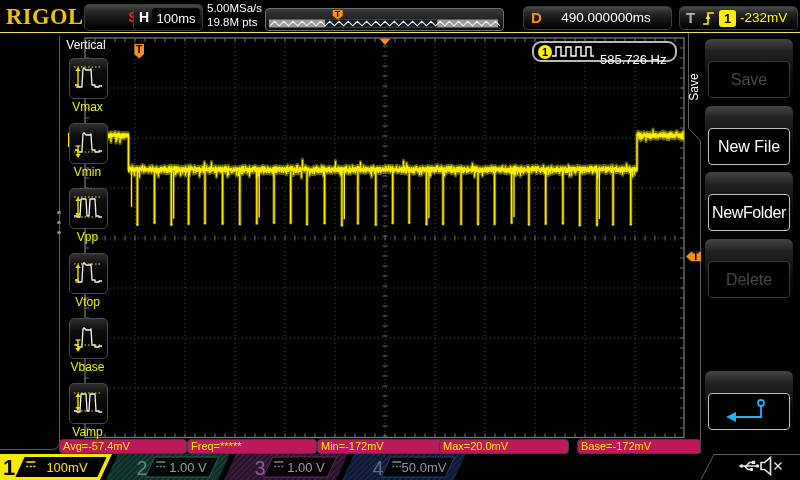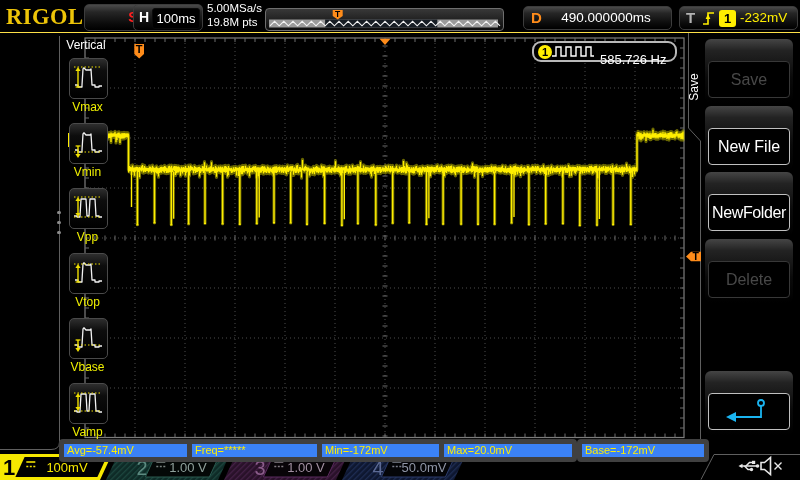--- a/index.html
+++ b/index.html
@@ -49,21 +49,21 @@
           background:linear-gradient(#454545 0%,#232323 18%,#0a0a0a 60%,#000 100%);}
   .rinner{position:absolute;left:3px;top:22px;width:80px;height:35px;border-radius:4px;background:#000;
           text-align:center;}
   .rinner span{font-size:16px;line-height:35px;white-space:nowrap;}
   .r-en .rinner{border:1px solid #c0c0c0;}
   .r-en .rinner span{color:#fff;}
   .r-dis .rinner{border:1px solid #383838;}
   .r-dis .rinner span{color:#484848;}
   
   #measurerow{position:absolute;left:0;top:439px;height:14px;z-index:6;}
-  .mbox{position:absolute;top:0;height:13px;background:#3b82f6;border:5px solid #404040;border-radius:4px;}
+  .mbox{position:absolute;top:0;height:13px;background:#be185d;border:1px solid #404040;border-radius:4px;}
   .mbox span{display:block;padding-left:3px;font-size:11px;line-height:12.5px;color:#ffee00;white-space:nowrap;}
   
   #chanbar{position:absolute;left:0;top:454px;z-index:5;}
   
   #freqbadge{position:absolute;left:532px;top:41px;width:141px;height:17px;z-index:7;
              background:#000;border:2px solid #b9b9b9;border-radius:9px;}
   #freqbadge .csrc{position:absolute;left:4px;top:1.5px;width:14px;height:14px;border-radius:50%;
                    background:#ffee00;color:#000;font-weight:bold;font-size:11px;text-align:center;line-height:14px;}
   #freqbadge .fval{position:absolute;left:66px;top:8px;line-height:17px;color:#fff;font-size:13px;white-space:nowrap;}
 </style>

